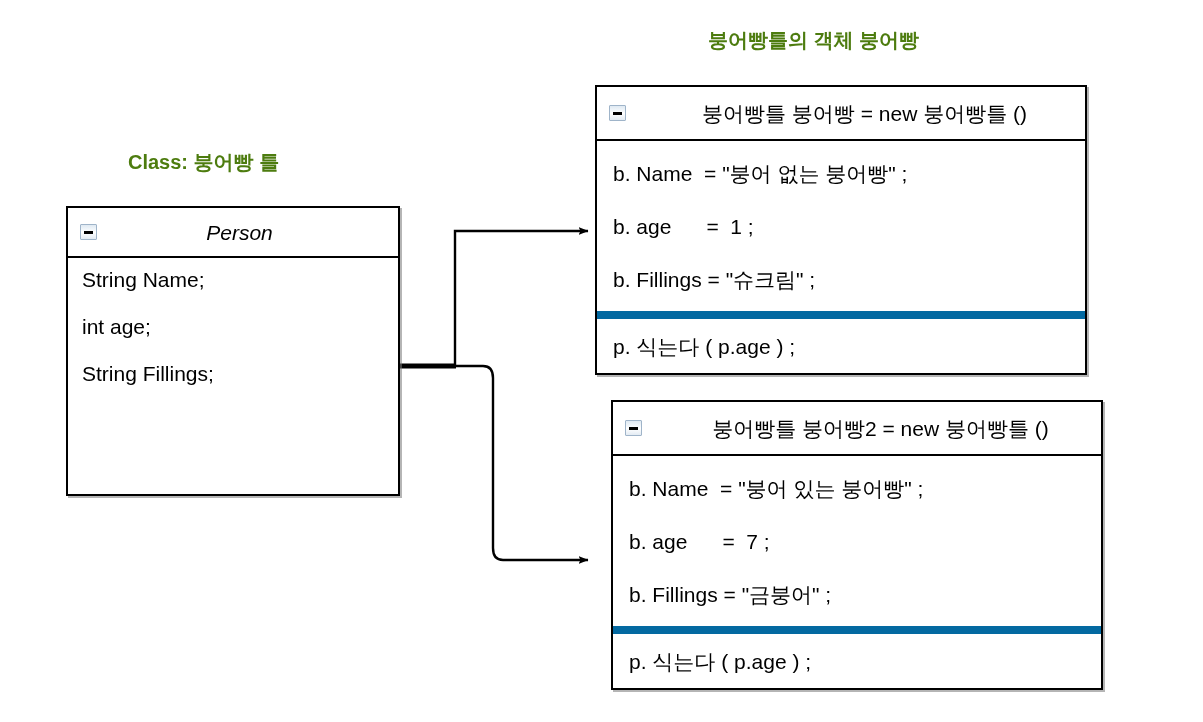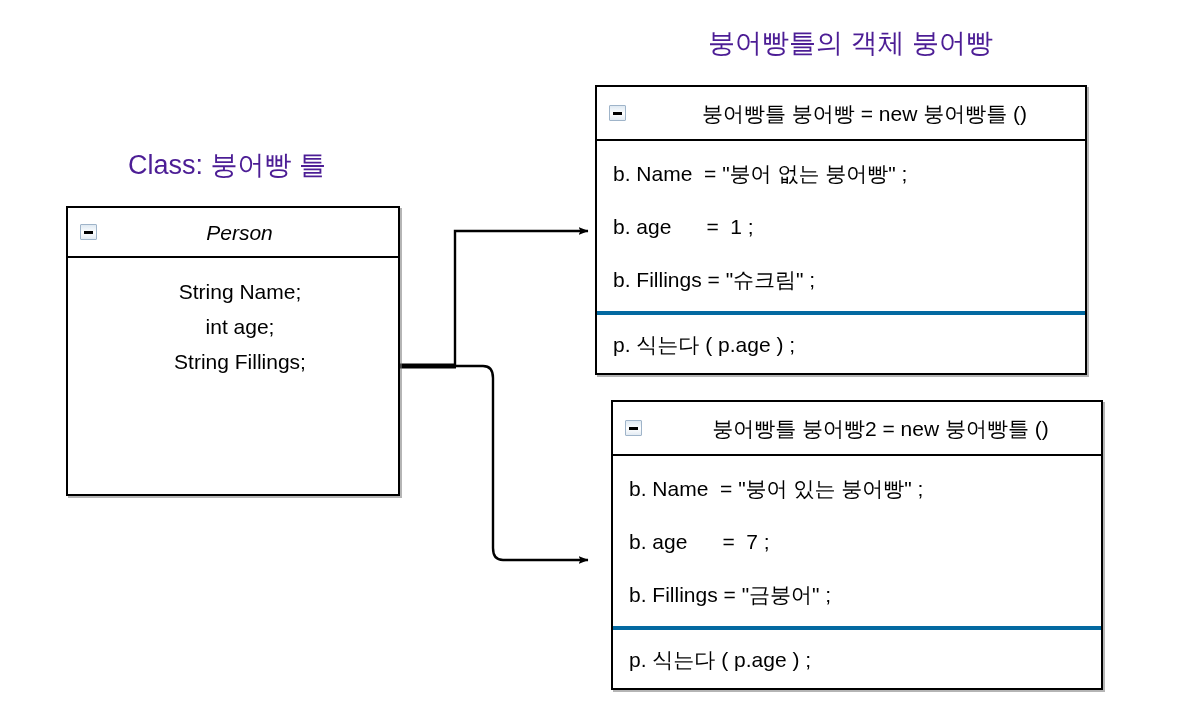--- a/index.html
+++ b/index.html
@@ -15,24 +15,25 @@
     position: relative;
     width: 1203px;
     height: 722px;
     background: #ffffff;
     overflow: hidden;
   }
 
   
   .caption {
     position: absolute;
-    font-size: 27px;
+    font-size: 20px;
     line-height: 1;
-    color: #4c1d95;
+    color: #4d7c0f;
     white-space: nowrap;
+    font-weight: bold;
   }
   #caption-left  { left: 128px; top: 152px; }
   #caption-right { left: 708px; top: 30px; }
 
   
   .box {
     position: absolute;
     box-sizing: border-box;
     background: #ffffff;
     border: 2px solid #000000;
@@ -46,21 +47,21 @@
     align-items: center;
   }
   .box-section {
     position: relative;
     box-sizing: border-box;
     display: flex;
     flex-direction: column;
     justify-content: center;
   }
   .box-section + .box-section {
-    border-top: 4px solid #0369a1;
+    border-top: 8px solid #0369a1;
   }
 
   
   .minus-icon {
     width: 17px;
     height: 16px;
     flex: 0 0 auto;
     box-sizing: border-box;
     border: 1px solid #9fb4c9;
     background:
@@ -108,21 +109,21 @@
   }
 
   
   #class-box {
     left: 66px;
     top: 206px;
     width: 334px;
     height: 290px;
   }
   #class-box .box-header { height: 50px; padding-left: 12px; }
-  #class-box .attrs  { height: 136px; padding: 0 0 0 14px; gap: 14px; align-items: center; }
+  #class-box .attrs  { height: 136px; padding: 0 0 0 14px; gap: 26px; }
   #class-box .ops    { height: 98px;  padding: 0 0 0 14px; }
 
   
   .obj-box { left: 595px; width: 492px; }
   #obj-box-1 { top: 85px;  height: 290px; }
   #obj-box-2 { top: 400px; height: 290px; margin-left: 16px; }
   .obj-box .box-header { height: 54px; padding-left: 12px; }
   .obj-box .attrs { height: 170px; padding: 0 0 0 16px; gap: 32px; }
   .obj-box .ops   { height: 62px;  padding: 0 0 0 16px; }
 

